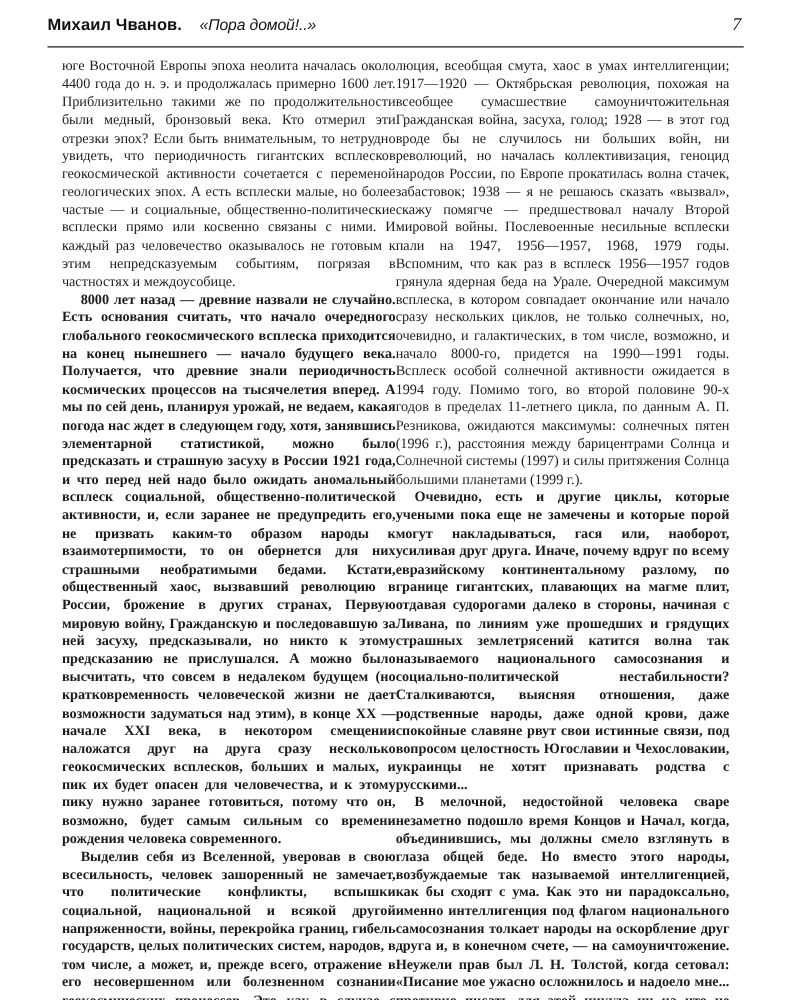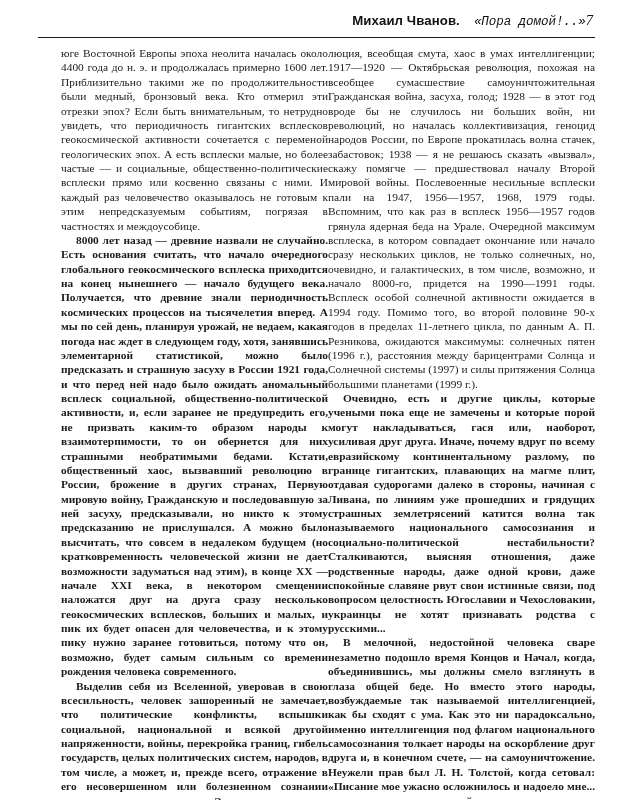--- a/index.html
+++ b/index.html
@@ -24,39 +24,39 @@
 
   
   .running-head {
     position: absolute;
     left: 38px;
     top: 12px;
     width: 557px;
     height: 26px;
     display: flex;
     align-items: baseline;
-    justify-content: flex-end;
+    justify-content: space-between;
     border-bottom: 1.4px solid #1a1a1a;
     padding-bottom: 3px;
     box-sizing: border-box;
   }
   .rh-left {
     display: flex;
     align-items: baseline;
     white-space: nowrap;
   }
   .rh-author {
     font-family: "Liberation Sans", "DejaVu Sans", sans-serif;
     font-weight: bold;
     font-size: 13.2px;
     letter-spacing: 0.1px;
     color: #111111;
   }
   .rh-title {
-    font-family: Liberation Mono, monospace;
+    font-family: Liberation Sans, sans-serif;
     font-style: italic;
     font-size: 12.6px;
     color: #111111;
     margin-left: 14px;
     letter-spacing: -0.1px;
   }
   .rh-folio {
     font-family: "Liberation Serif", "DejaVu Serif", serif;
     font-style: italic;
     font-size: 14.5px;
@@ -66,21 +66,21 @@
   }
 
   
   .columns {
     position: absolute;
     left: 38px;
     top: 46px;
     width: 557px;
     height: 716px;
     display: flex;
-    justify-content: flex-end;
+    justify-content: center;
   }
   .col {
     width: 267px;
     box-sizing: border-box;
   }
   .col p {
     margin: 0;
     font-family: "Liberation Serif", "DejaVu Serif", serif;
     font-size: 11.4px;
     line-height: 14.37px;

